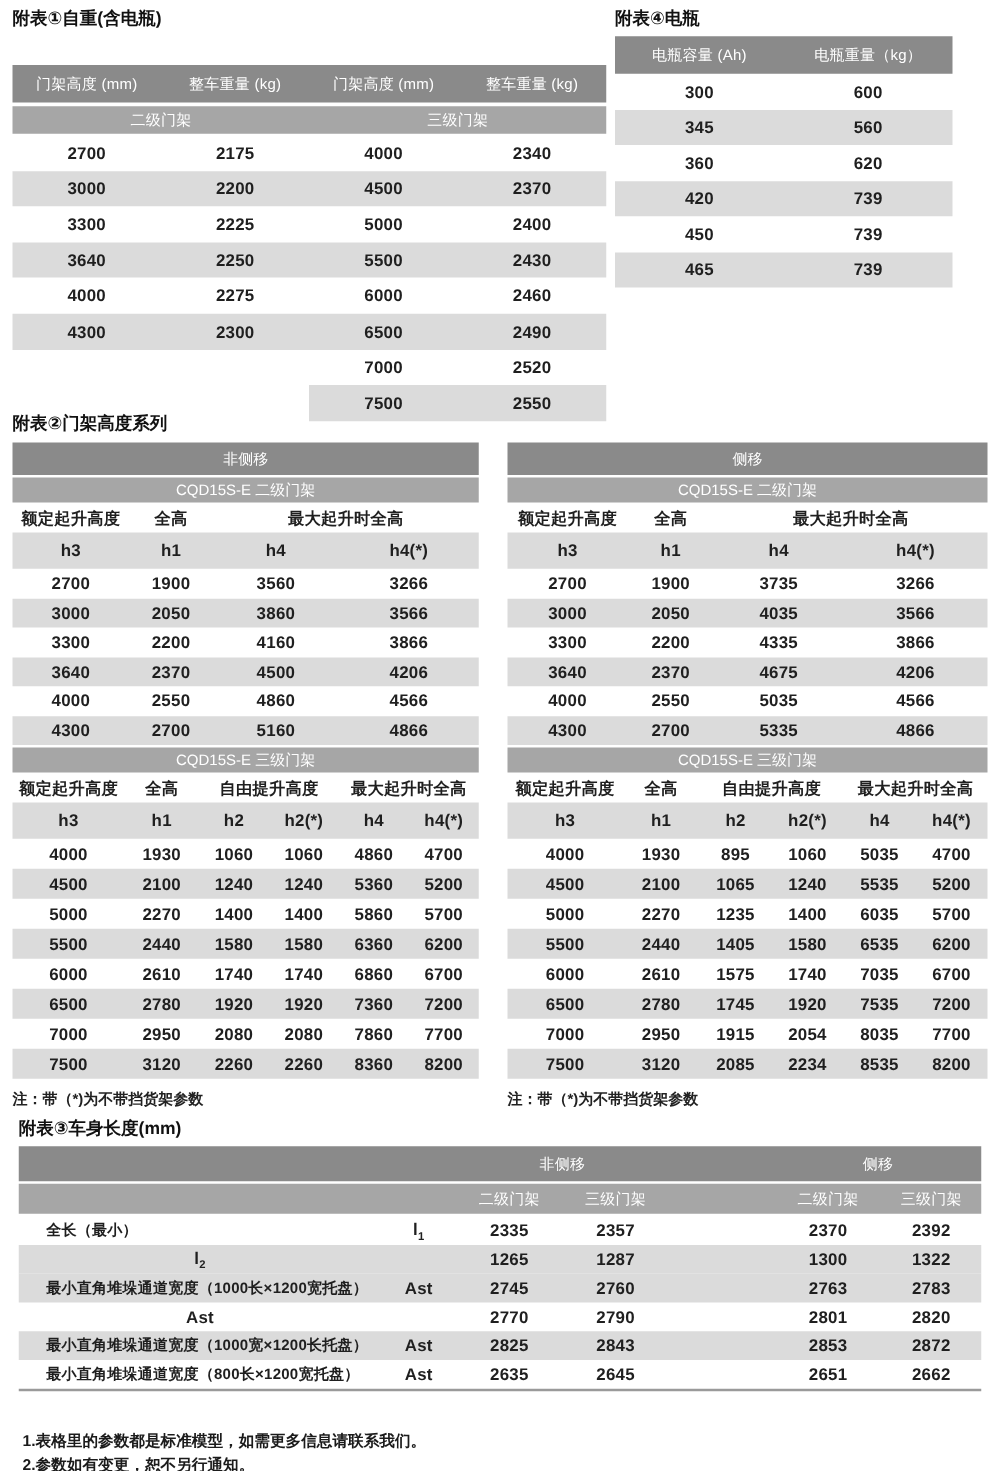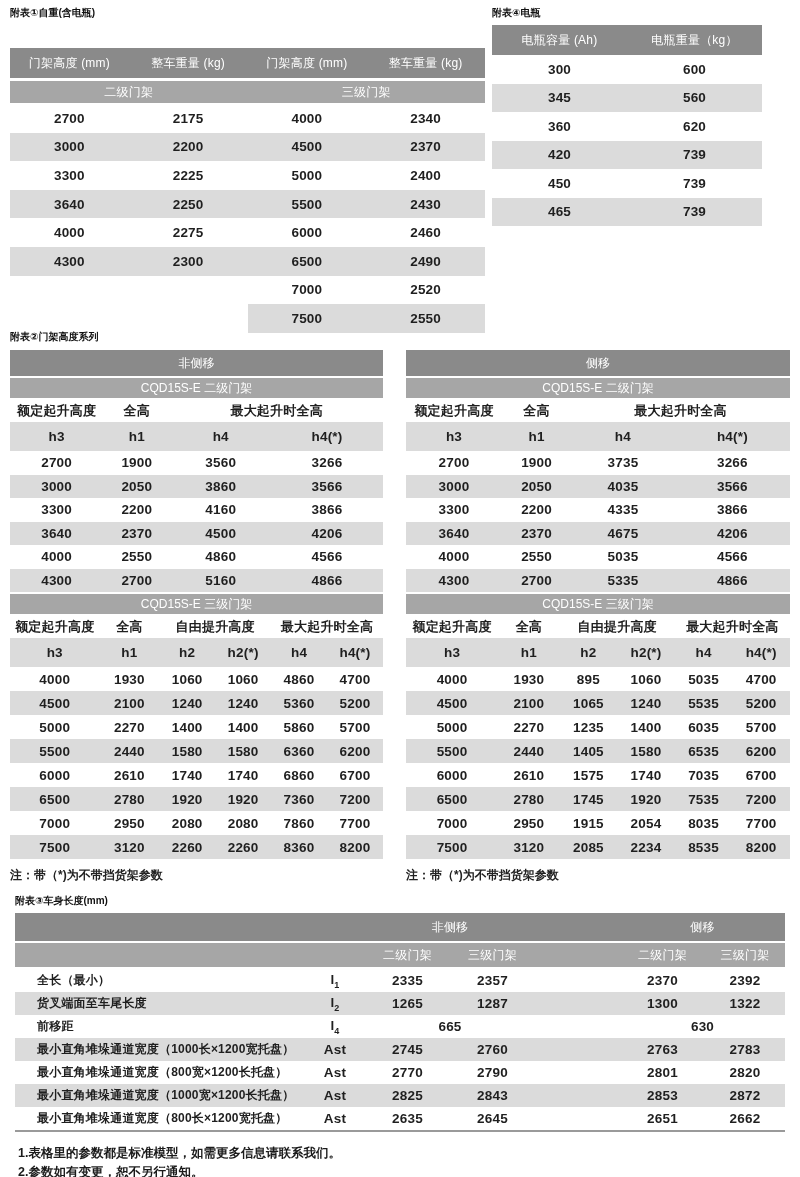--- a/index.html
+++ b/index.html
@@ -1,18 +1,18 @@
 <!DOCTYPE html>
 <html><head>
 <meta charset="utf-8">
 <style>
   html,body{margin:0;padding:0;background:#ffffff;}
   .page{position:relative;width:800px;height:1177px;background:#fff;
         font-family:"Liberation Sans","DejaVu Sans",sans-serif;color:#1f1f1f;overflow:hidden;}
-  .tbl-title{font-size:10px;font-weight:bold;color:#111;margin:0 0 5px 0;}
+  .tbl-title{font-size:14px;font-weight:bold;color:#111;margin:0 0 5px 0;}
   
   .trow{display:grid;align-items:center;}
   .trow .cell{text-align:center;font-size:13.5px;font-weight:bold;letter-spacing:.2px;
               white-space:nowrap;overflow:hidden;}
   .stripe{background:var(--stripe);}
   .stripe-half{background:linear-gradient(90deg,#ffffff 0 50%,var(--stripe) 50% 100%);}
   .bar{display:flex;align-items:center;justify-content:center;color:#fff;font-size:12px;}
   .bar-dark{background:var(--dark);}
   .bar-med{background:var(--med);}
   
@@ -460,43 +460,35 @@
     <div id="t3-body">
         <div class="trow t3-cols">
           <div class="cell c0">全长（最小）</div>
           <div class="cell sym">l<sub>1</sub></div>
           <div class="cell" style="grid-column: 3 / span 1;">2335</div>
           <div class="cell" style="grid-column: 4 / span 1;">2357</div>
           <div class="cell" style="grid-column: 6 / span 1;">2370</div>
           <div class="cell" style="grid-column: 7 / span 1;">2392</div>
         </div>
         <div class="trow t3-cols stripe">
-          <div class="cell c0">货叉端面至车尾长度</div>
           <div class="cell sym">l<sub>2</sub></div>
           <div class="cell" style="grid-column: 3 / span 1;">1265</div>
           <div class="cell" style="grid-column: 4 / span 1;">1287</div>
           <div class="cell" style="grid-column: 6 / span 1;">1300</div>
           <div class="cell" style="grid-column: 7 / span 1;">1322</div>
-        </div>
-        <div class="trow t3-cols">
-          <div class="cell c0">前移距</div>
-          <div class="cell sym">l<sub>4</sub></div>
-          <div class="cell" style="grid-column: 3 / span 2;">665</div>
-          <div class="cell" style="grid-column: 6 / span 2;">630</div>
         </div>
         <div class="trow t3-cols stripe">
           <div class="cell c0">最小直角堆垛通道宽度（1000长×1200宽托盘）</div>
           <div class="cell sym">Ast</div>
           <div class="cell" style="grid-column: 3 / span 1;">2745</div>
           <div class="cell" style="grid-column: 4 / span 1;">2760</div>
           <div class="cell" style="grid-column: 6 / span 1;">2763</div>
           <div class="cell" style="grid-column: 7 / span 1;">2783</div>
         </div>
         <div class="trow t3-cols">
-          <div class="cell c0">最小直角堆垛通道宽度（800宽×1200长托盘）</div>
           <div class="cell sym">Ast</div>
           <div class="cell" style="grid-column: 3 / span 1;">2770</div>
           <div class="cell" style="grid-column: 4 / span 1;">2790</div>
           <div class="cell" style="grid-column: 6 / span 1;">2801</div>
           <div class="cell" style="grid-column: 7 / span 1;">2820</div>
         </div>
         <div class="trow t3-cols stripe">
           <div class="cell c0">最小直角堆垛通道宽度（1000宽×1200长托盘）</div>
           <div class="cell sym">Ast</div>
           <div class="cell" style="grid-column: 3 / span 1;">2825</div>

